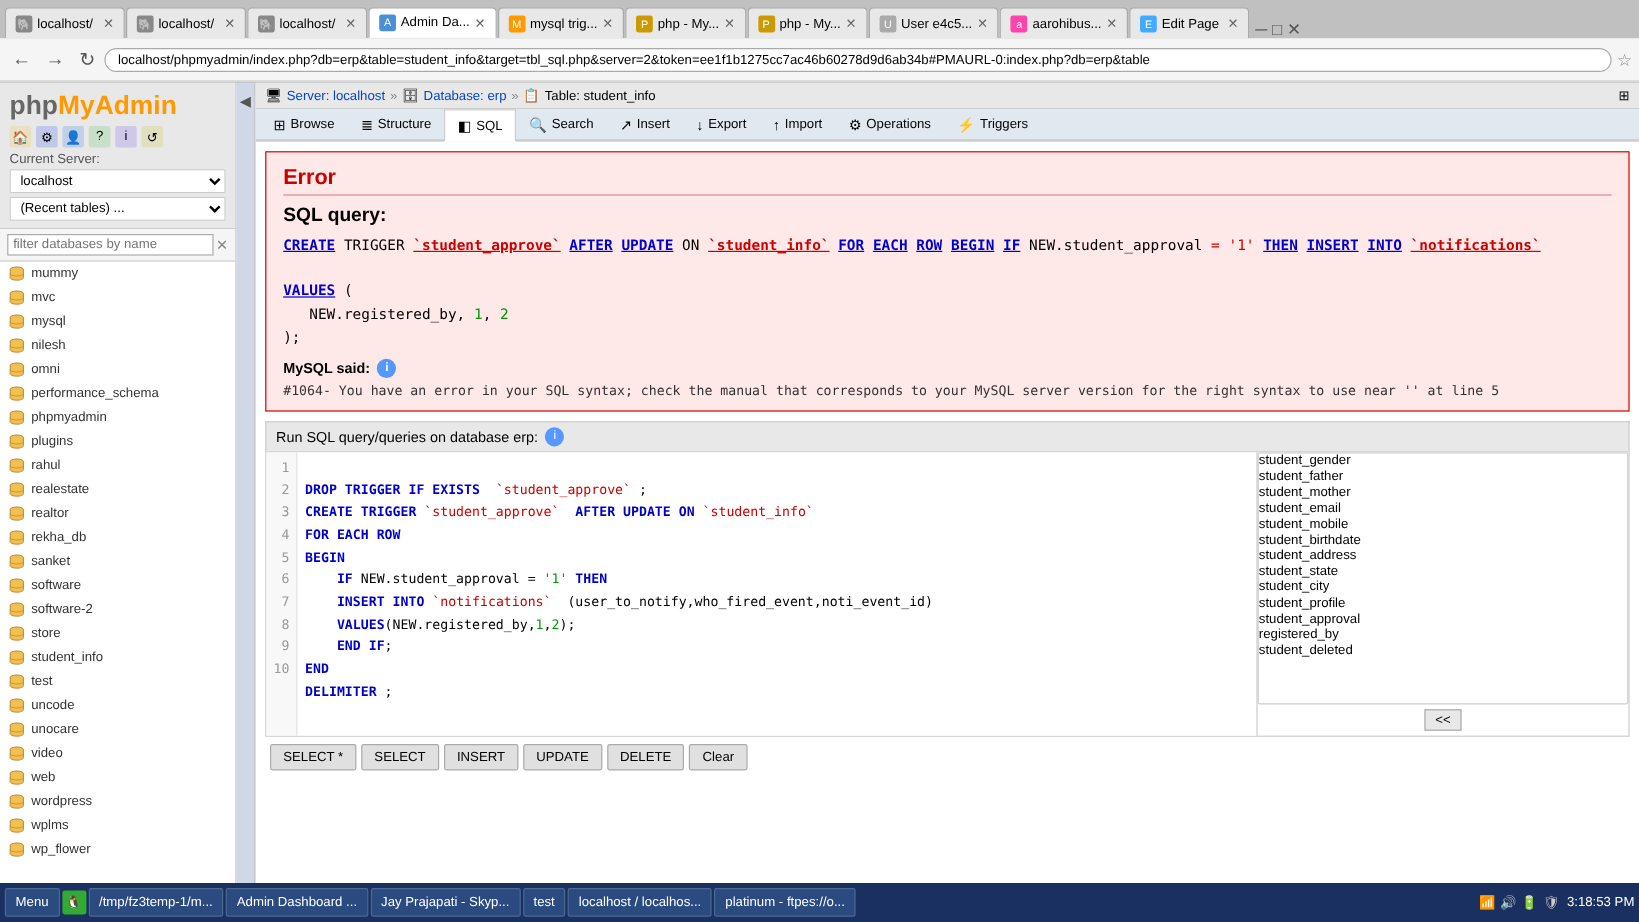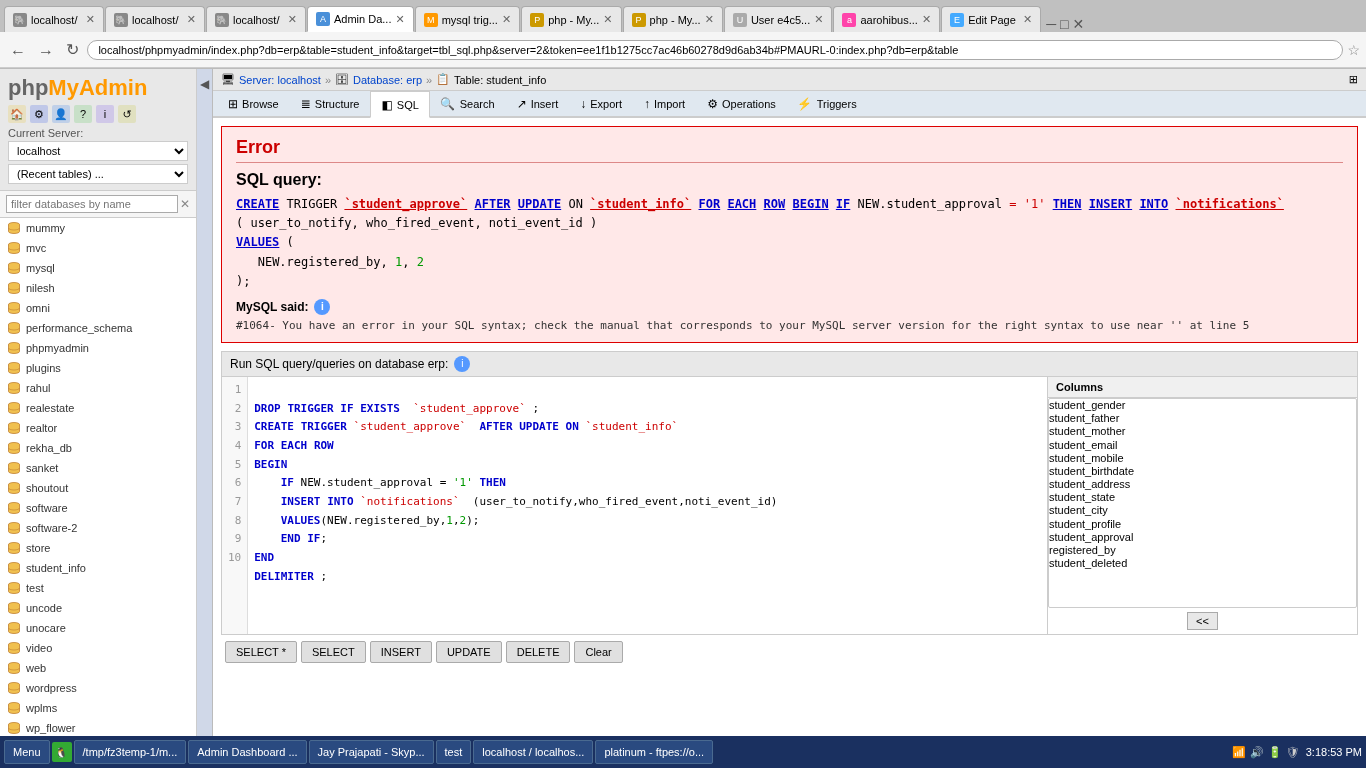--- a/index.html
+++ b/index.html
@@ -326,30 +326,20 @@
           <span class="db-name">sanket</span>
         </div>
         <div class="db-item">
           <div class="db-icon">
     <svg viewBox="0 0 14 14" fill="none" xmlns="http://www.w3.org/2000/svg">
       <ellipse cx="7" cy="3.5" rx="5.5" ry="2" fill="#f0c050" stroke="#c08030" stroke-width="0.8"></ellipse>
       <path d="M1.5 3.5v7c0 1.1 2.46 2 5.5 2s5.5-.9 5.5-2v-7" fill="#f0c050" stroke="#c08030" stroke-width="0.8"></path>
       <path d="M1.5 7c0 1.1 2.46 2 5.5 2s5.5-.9 5.5-2" stroke="#c08030" stroke-width="0.6" fill="none"></path>
     </svg>
   </div>
-          <span class="db-name">shoutout</span>
-        </div>
-        <div class="db-item">
-          <div class="db-icon">
-    <svg viewBox="0 0 14 14" fill="none" xmlns="http://www.w3.org/2000/svg">
-      <ellipse cx="7" cy="3.5" rx="5.5" ry="2" fill="#f0c050" stroke="#c08030" stroke-width="0.8"></ellipse>
-      <path d="M1.5 3.5v7c0 1.1 2.46 2 5.5 2s5.5-.9 5.5-2v-7" fill="#f0c050" stroke="#c08030" stroke-width="0.8"></path>
-      <path d="M1.5 7c0 1.1 2.46 2 5.5 2s5.5-.9 5.5-2" stroke="#c08030" stroke-width="0.6" fill="none"></path>
-    </svg>
-  </div>
           <span class="db-name">software</span>
         </div>
         <div class="db-item">
           <div class="db-icon">
     <svg viewBox="0 0 14 14" fill="none" xmlns="http://www.w3.org/2000/svg">
       <ellipse cx="7" cy="3.5" rx="5.5" ry="2" fill="#f0c050" stroke="#c08030" stroke-width="0.8"></ellipse>
       <path d="M1.5 3.5v7c0 1.1 2.46 2 5.5 2s5.5-.9 5.5-2v-7" fill="#f0c050" stroke="#c08030" stroke-width="0.8"></path>
       <path d="M1.5 7c0 1.1 2.46 2 5.5 2s5.5-.9 5.5-2" stroke="#c08030" stroke-width="0.6" fill="none"></path>
     </svg>
   </div>
@@ -513,21 +503,21 @@
       </div>
     </div>
 
     <div class="main-content">
 
       <div class="error-box">
         <div class="error-title">Error</div>
         <div class="sql-query-label">SQL query:</div>
         <div class="sql-code">
           <span class="kw">CREATE</span> <span>TRIGGER</span> <span class="trig">`student_approve`</span> <span class="kw">AFTER</span> <span class="kw">UPDATE</span> <span>ON</span> <span class="trig">`student_info`</span> <span class="kw">FOR</span> <span class="kw">EACH</span> <span class="kw">ROW</span> <span class="kw">BEGIN</span> <span class="kw">IF</span> <span>NEW.student_approval</span> <span style="color:#cc0000;">= <span class="str">'1'</span></span> <span class="kw">THEN</span> <span class="kw">INSERT</span> <span class="kw">INTO</span> <span class="trig">`notifications`</span><br>
-          <span>( user_to_notify, who_fired_event, noti_event_id )</span><br>
+          <br>
           <span class="kw">VALUES</span> (<br>
           &nbsp;&nbsp;&nbsp;<span>NEW.registered_by, <span class="val">1</span>, <span class="val">2</span></span><br>
           <span>);</span>
         </div>
         <div class="mysql-said">
           <span>MySQL said:</span>
           <span class="info-icon">i</span>
         </div>
         <div class="error-msg">
           <span>#1064</span><span>- You have an error in your SQL syntax; check the manual that corresponds to your MySQL server version for the right syntax to use near '' at line 5</span>
@@ -550,21 +540,20 @@
 <span style="color:#0000cc;font-weight:bold;">BEGIN</span>
     <span style="color:#0000cc;font-weight:bold;">IF</span> NEW.student_approval = <span style="color:#009900;">'1'</span> <span style="color:#0000cc;font-weight:bold;">THEN</span>
     <span style="color:#0000cc;font-weight:bold;">INSERT</span> <span style="color:#0000cc;font-weight:bold;">INTO</span> <span style="color:#cc0000;">`notifications`</span>  (user_to_notify,who_fired_event,noti_event_id)
     <span style="color:#0000cc;font-weight:bold;">VALUES</span>(NEW.registered_by,<span style="color:#009900;">1</span>,<span style="color:#009900;">2</span>);
     <span style="color:#0000cc;font-weight:bold;">END IF</span>;
 <span style="color:#0000cc;font-weight:bold;">END</span>
 <span style="color:#0000cc;font-weight:bold;">DELIMITER</span> ;
           </div>
 
           <div class="columns-panel">
-            <div class="columns-title">Columns</div>
             <select multiple="" size="12" style="width:100%;border:1px solid #ccc;font-size:11px;height:210px;outline:none;">
             <option>student_gender</option>
                 <option>student_father</option>
                 <option>student_mother</option>
                 <option>student_email</option>
                 <option>student_mobile</option>
                 <option>student_birthdate</option>
                 <option>student_address</option>
                 <option>student_state</option>
                 <option>student_city</option>

